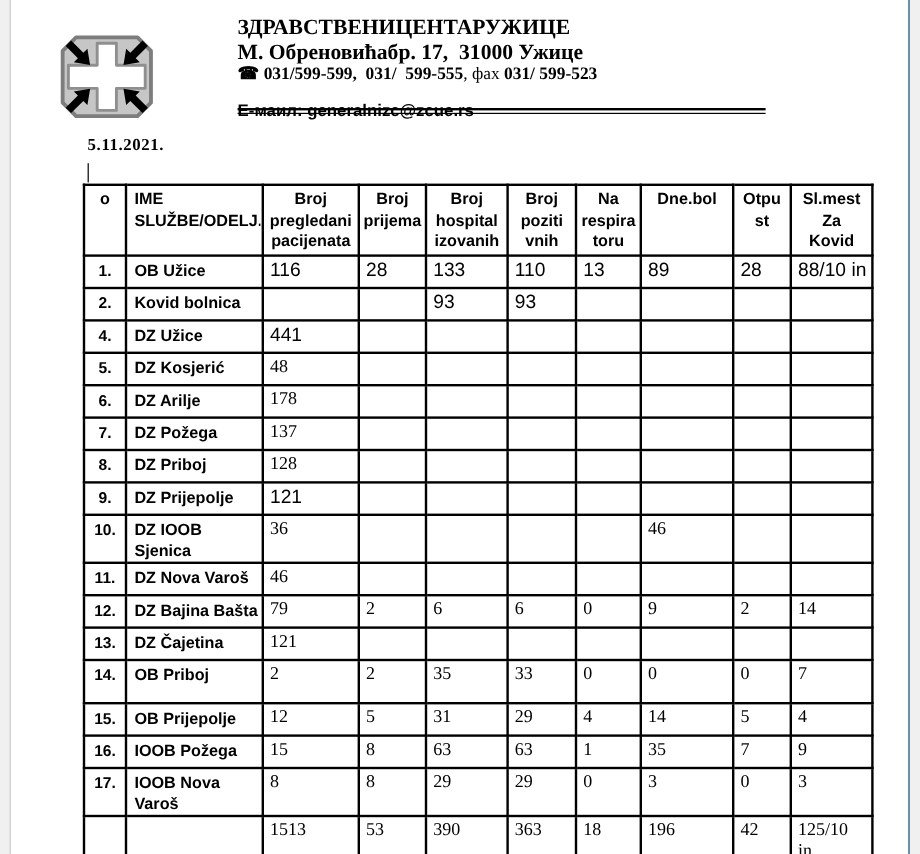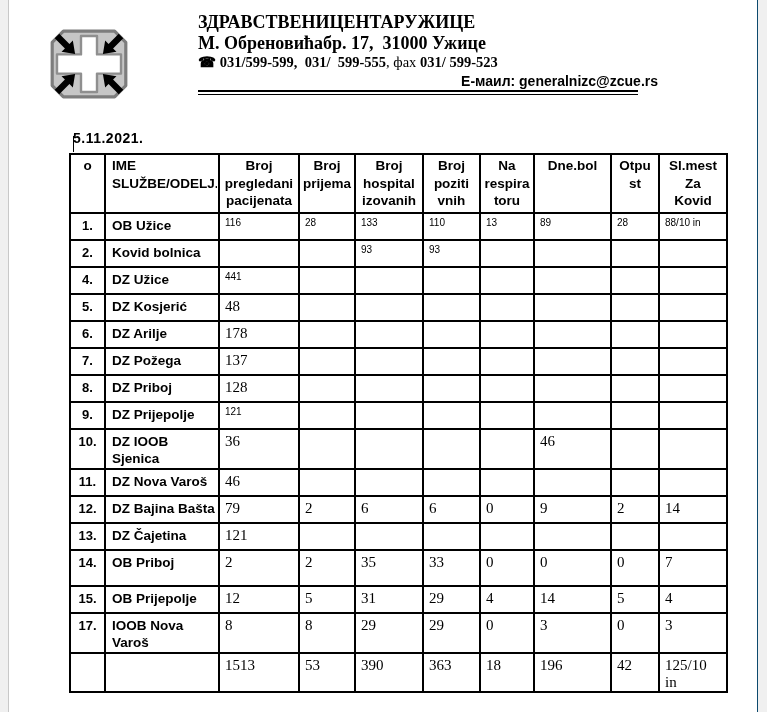--- a/index.html
+++ b/index.html
@@ -11,25 +11,25 @@
     background:#ffffff; border-left:1px solid #c8c8c8; border-right:1px solid #0c4a6e;
   }
 
   .logo { position:absolute; left:40px; top:28px; width:80px; height:72px; }
 
   .org-block { position:absolute; left:189px; top:12px; width:460px; }
   .org-name  { font-family:"Liberation Serif", serif; font-weight:bold; font-size:18px; line-height:1.15; white-space:pre-wrap; }
   .org-addr  { font-family:"Liberation Serif", serif; font-weight:bold; font-size:18px; line-height:1.2; white-space:pre-wrap; }
   .org-phone { font-family:"Liberation Serif", serif; font-size:14.5px; line-height:1.2; white-space:pre-wrap; }
   .org-phone .b { font-weight:bold; }
-  .org-email { font-family:"Liberation Sans", sans-serif; font-weight:bold; font-size:14px; margin-top:1px;text-align:right; }
+  .org-email { font-family:"Liberation Sans", sans-serif; font-weight:bold; font-size:14px; margin-top:12px; }
   .double-rule { position:absolute; left:189px; top:90px; width:440px; height:5px;
                  border-top:2px solid #000; border-bottom:1px solid #000; }
 
-  .doc-date { position:absolute; left:64px; top:130px; font-size:14px; font-weight:bold; letter-spacing:0.5px; }
+  .doc-date { position:absolute; left:64px; top:114px; font-size:14px; font-weight:bold; letter-spacing:0.5px;font-family:Liberation Serif, serif; }
   .caret { position:absolute; left:64px; top:136px; width:1px; height:16px; background:#000; }
 
   table.report { position:absolute; left:60px; top:153px; width:657px;
                  border-collapse:collapse; table-layout:fixed; }
   table.report th, table.report td { border:2px solid #000; vertical-align:top; overflow:hidden; }
 
   col.c0{width:35px;}  col.c1{width:114px;} col.c2{width:80px;} col.c3{width:56px;}
   col.c4{width:68px;}  col.c5{width:57px;}  col.c6{width:54px;} col.c7{width:77px;}
   col.c8{width:48px;}  col.c9{width:68px;}
 
@@ -41,21 +41,21 @@
 
   th { font-weight:bold; font-size:13.5px; line-height:1.3; text-align:center;
        white-space:pre-line; padding:2px 2px; font-family:"Liberation Sans", sans-serif; }
   th.left { text-align:left; padding-left:6px;border-radius:17px; }
 
   td.cell-num  { font-weight:bold; font-size:13px; text-align:center; padding-top:4px;
                  font-family:"Liberation Sans", sans-serif; }
   td.cell-name { font-weight:bold; font-size:13.5px; padding:3px 2px 0 6px; line-height:1.3;
                  white-space:pre-line; font-family:"Liberation Sans", sans-serif;margin-left:44px; }
   td.cell-val  { padding:3px 2px 0 5px; white-space:pre-line; }
-  td.cell-val.sans  { font-family:"Liberation Sans", sans-serif; font-size:10px; }
+  td.cell-val.sans  { font-family:"Liberation Sans", sans-serif; font-size:16px; }
   td.cell-val.serif { font-family:"Liberation Serif", serif; font-size:15px; }
 </style>
 </head>
 <body>
 
 <div class="page">
 
   <div class="logo">
     <svg viewBox="0 0 100 90" width="80" height="72">
       <path d="M18,4 L82,4 L96,18 L96,72 L82,86 L18,86 L4,72 L4,18 Z" fill="#c6c6c6" stroke="#7d7d7d" stroke-width="4" stroke-linejoin="round"></path>
@@ -281,20 +281,32 @@
           <td class="cell-val serif">12</td>
           <td class="cell-val serif">5</td>
           <td class="cell-val serif">31</td>
           <td class="cell-val serif">29</td>
           <td class="cell-val serif">4</td>
           <td class="cell-val serif">14</td>
           <td class="cell-val serif">5</td>
           <td class="cell-val serif">4</td>
         </tr>
         <tr>
+          <td class="cell-num">16.</td>
+          <td class="cell-name">IOOB Požega</td>
+          <td class="cell-val serif">15</td>
+          <td class="cell-val serif">8</td>
+          <td class="cell-val serif">63</td>
+          <td class="cell-val serif">63</td>
+          <td class="cell-val serif">1</td>
+          <td class="cell-val serif">35</td>
+          <td class="cell-val serif">7</td>
+          <td class="cell-val serif">9</td>
+        </tr>
+        <tr>
           <td class="cell-num">17.</td>
           <td class="cell-name">IOOB Nova
 Varoš</td>
           <td class="cell-val serif">8</td>
           <td class="cell-val serif">8</td>
           <td class="cell-val serif">29</td>
           <td class="cell-val serif">29</td>
           <td class="cell-val serif">0</td>
           <td class="cell-val serif">3</td>
           <td class="cell-val serif">0</td>

